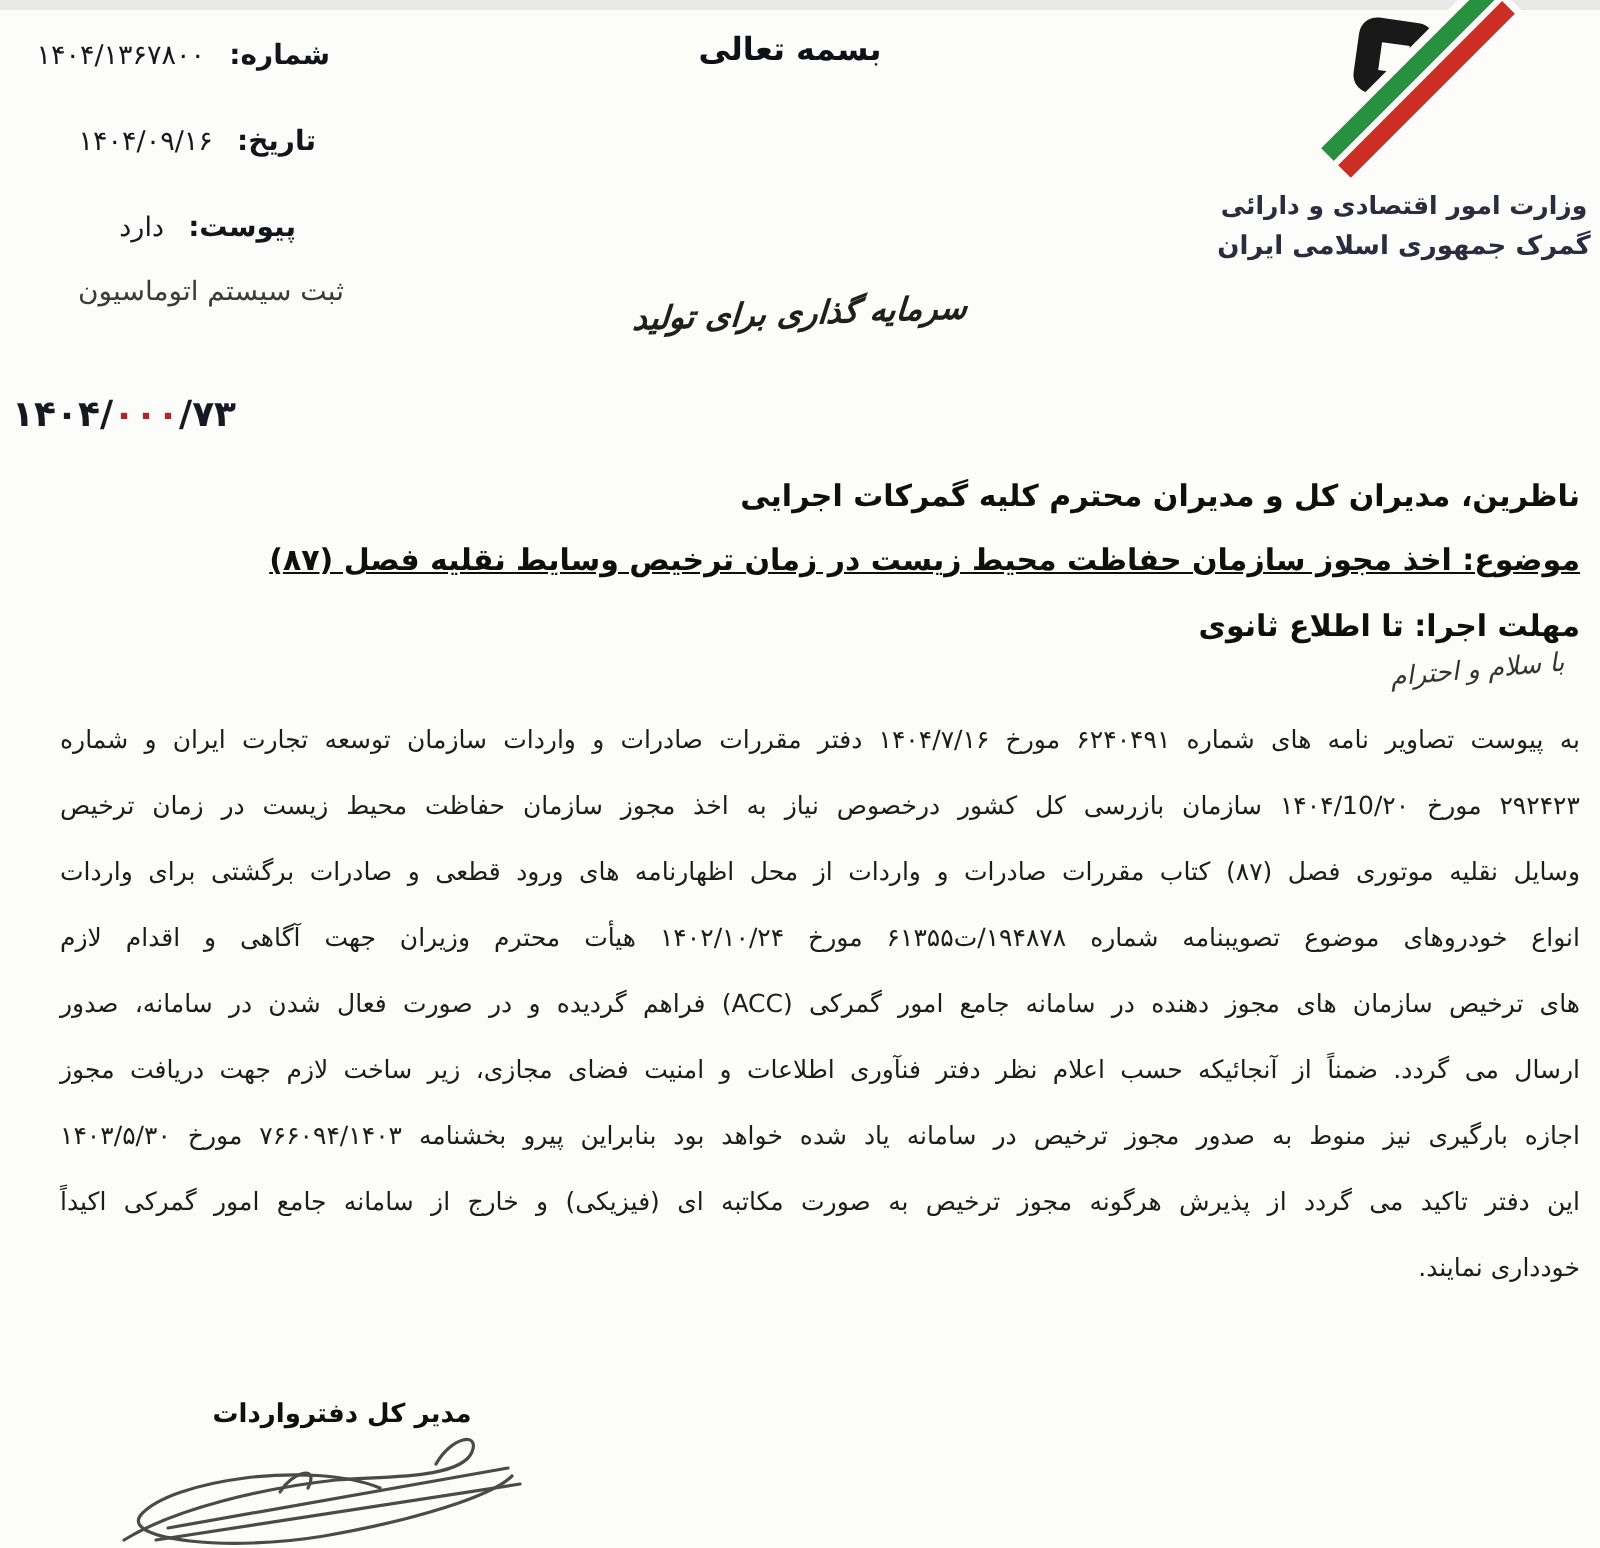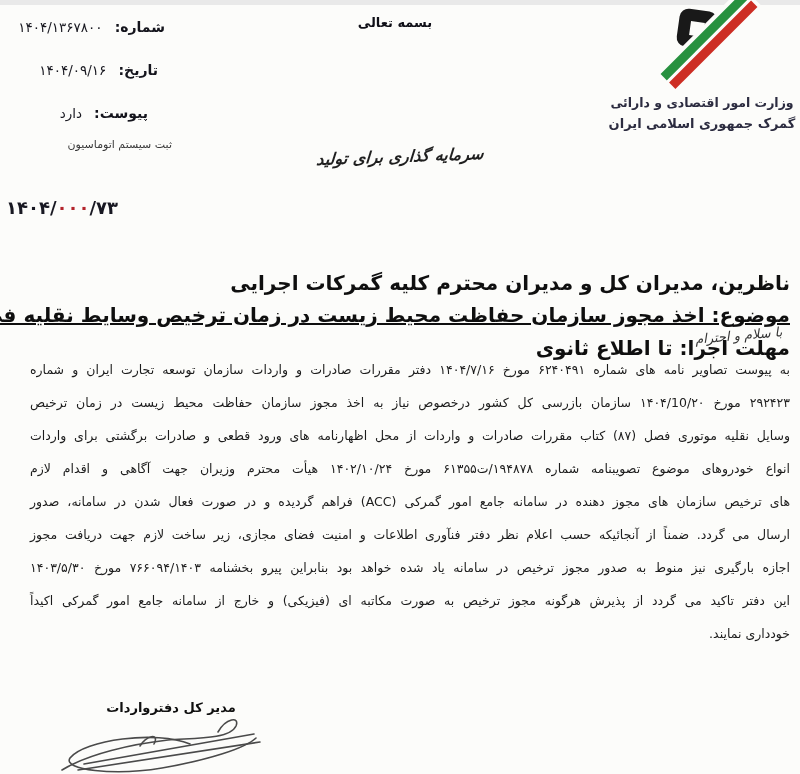--- a/index.html
+++ b/index.html
@@ -11,26 +11,26 @@
   }
   .top-strip { position:absolute; top:0; left:0; width:800px; height:5px; background:#e9e9e9; }
 
   
   .meta-row { position:absolute; direction:rtl; white-space:nowrap;text-align:right; }
   .meta-label { font-weight:bold; font-size:14px; color:#14141c; }
   .meta-value { font-size:13.5px; color:#17171f; margin-right:7px; }
   .row-number { top:17px; right:635px; }
   .row-date { top:60px; right:642px; }
   .row-attachment { top:103px; right:652px; }
-  .automation-note { position:absolute; top:138px; right:628px; font-size:11px; color:#3a3a3a;
+  .automation-note { position:absolute; top:138px; right:628px; font-size:14px; color:#3a3a3a;
     direction:rtl; white-space:nowrap; transform:scaleY(.95); }
 
   
   .basmala { position:absolute; top:15px; left:330px; width:130px; text-align:center;
-    font-weight:bold; font-size:13px; color:#101018; direction:rtl; }
+    font-weight:bold; font-size:16px; color:#101018; direction:rtl; }
   .slogan { position:absolute; top:147px; left:290px; width:220px; text-align:center;
     direction:rtl; font-size:16px; font-weight:bold; font-style:italic; color:#1f1f1f;
     transform:rotate(-2deg) skewX(-6deg); }
 
   
   .logo { position:absolute; left:662px; top:4px; width:92px; height:88px; }
   .logo-frame { position:absolute; left:16px; top:6px; width:38px; height:38px;
     border:12px solid #191919; border-radius:9px; transform:rotate(8deg); }
   .logo-band-white { position:absolute; left:-15px; top:22px; width:124px; height:30px;
     transform:rotate(-45deg); background:#fcfcfa; }
@@ -43,21 +43,21 @@
     direction:rtl; font-size:12.5px; font-weight:bold; color:#2c2c40; white-space:nowrap; }
   .org-line2 { position:absolute; top:116px; left:596px; width:212px; text-align:center;
     direction:rtl; font-size:13px; font-weight:bold; color:#2c2c40; white-space:nowrap; }
 
   
   .ref-number { position:absolute; top:197px; left:6px; direction:ltr; font-weight:bold;
     font-size:18px; letter-spacing:1px; white-space:nowrap; color:#181822; }
 
   
   .head-line { position:absolute; right:10px; direction:rtl; white-space:nowrap;
-    font-weight:bold; color:#0f0f0f; font-size:20px;margin-top:32px; }
+    font-weight:bold; color:#0f0f0f; font-size:15px; }
   .addressee { top:239px; }
   .subject { top:271px;text-decoration:underline; }
   .deadline { top:304px; }
   .greeting { position:absolute; top:328px; right:18px; direction:rtl; font-size:13px;
     font-style:italic; color:#333; transform:rotate(-5deg); white-space:nowrap; }
 
   
   .body-text { position:absolute; top:353px; right:10px; left:30px; direction:rtl; }
   .body-line { font-size:12.5px; line-height:33px; color:#1c1c1c;
     text-align:justify; text-align-last:justify; }

